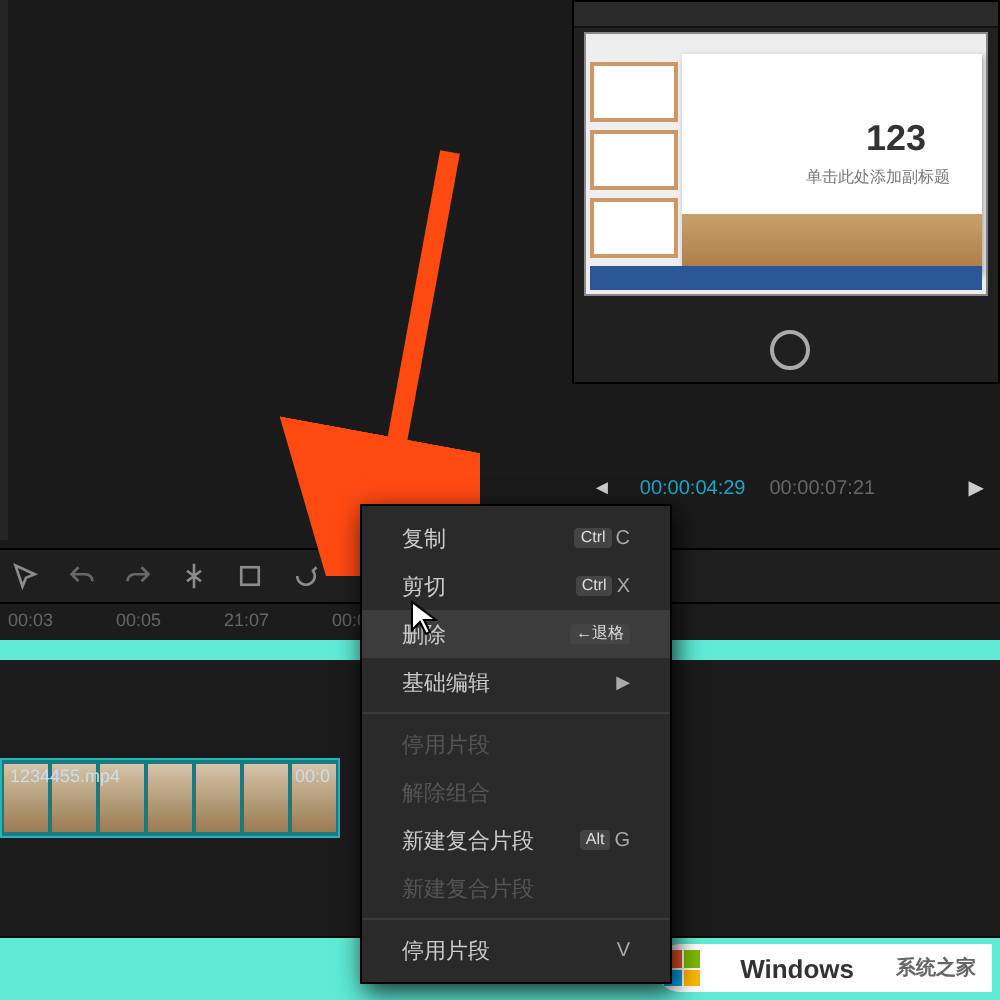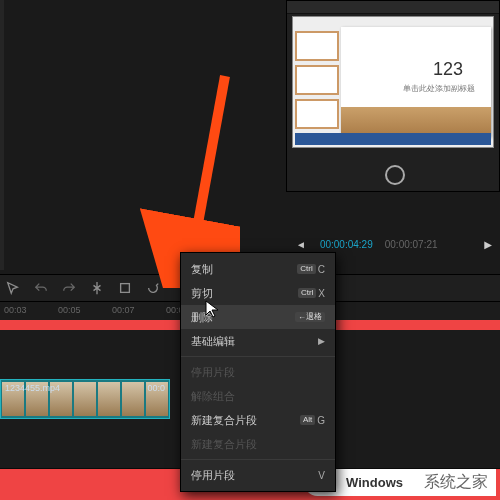--- a/index.html
+++ b/index.html
@@ -5,65 +5,65 @@
   html,body{margin:0;padding:0;width:500px;height:500px;background:#1a1a1a;font-family:"Microsoft YaHei",Arial,sans-serif;overflow:hidden;color:#ccc;font-size:11px}
   .app{position:relative;width:500px;height:500px}
   
   .preview{position:absolute;right:0;top:0;width:212px;height:190px;background:#202020;border:1px solid #000}
   .preview-bar{height:12px;background:#2a2a2a;border-bottom:1px solid #111}
   .preview-inner{position:absolute;left:6px;top:16px;width:200px;height:130px;background:#eee;box-shadow:0 0 0 1px #888}
   .ppt-left{position:absolute;left:2px;top:14px;width:40px;height:110px}
   .ppt-thumb{width:40px;height:26px;background:#fff;border:2px solid #c96;margin-bottom:4px}
   .ppt-main{position:absolute;left:48px;top:10px;width:150px;height:110px;background:#fff;box-shadow:1px 1px 3px rgba(0,0,0,.3)}
   .ppt-floor{position:absolute;bottom:0;left:0;width:100%;height:30px;background:linear-gradient(#caa06a,#a87a46)}
-  .ppt-num{position:absolute;right:28px;top:32px;font-size:18px;color:#333;font-weight:normal}
+  .ppt-num{position:absolute;right:28px;top:32px;font-size:18px;color:#333;font-weight:bold}
   .ppt-sub{position:absolute;right:16px;top:56px;font-size:8px;color:#777}
   .ppt-toolbar{position:absolute;bottom:2px;left:2px;width:196px;height:12px;background:#2b5797}
   .preview-record{position:absolute;left:50%;bottom:6px;width:16px;height:16px;margin-left:-8px;border:2px solid #aaa;border-radius:50%}
   
   .play-controls{position:absolute;right:0;top:232px;width:212px;height:24px;display:flex;align-items:center;color:#1aa4c8;font-size:10px}
   .tc{margin:0 6px;color:#1aa4c8}
   .tc.dim{color:#666}
   .play-btn{color:#ccc;margin:0 8px;cursor:pointer}
   
   .left-panel{position:absolute;left:0;top:0;width:4px;height:270px;background:#252525}
   
   .toolbar{position:absolute;left:0;top:274px;width:500px;height:28px;background:#1f1f1f;border-top:1px solid #000;border-bottom:1px solid #000;display:flex;align-items:center;padding-left:6px;gap:14px;box-sizing:border-box}
   .tb-icon{width:14px;height:14px;opacity:.7}
   .tb-icon svg{width:14px;height:14px;fill:none;stroke:#bbb;stroke-width:1.5}
   .undo svg{stroke:#888}
   
   .ruler{position:absolute;left:0;top:302px;width:500px;height:18px;background:#1c1c1c;border-bottom:1px solid #86efac;font-size:9px;color:#666}
   .ruler span{position:absolute;top:3px}
   
-  .tl-body{position:absolute;left:0;top:320px;width:500px;height:180px;background:#ef4444}
+  .tl-body{position:absolute;left:0;top:320px;width:500px;height:180px;background:#5eead4}
   .track{position:absolute;left:0;height:46px;width:500px;background:#1b1b1b;border-bottom:1px solid #0a0a0a}
   .clip{position:absolute;height:40px;top:3px;background:#1a7a82;border:1px solid #24b3bf;box-sizing:border-box;overflow:hidden}
   .clip .thumbs{display:flex;height:100%}
   .clip .th{flex:1;background:linear-gradient(#d4c4a8,#9a7b52);margin:2px 1px}
   .clip-label{position:absolute;left:4px;top:3px;font-size:9px;color:#cde}
   .clip-dur{position:absolute;right:4px;top:3px;font-size:9px;color:#cde}
   
   .ctx{position:absolute;left:180px;top:252px;width:154px;background:#2a2a2a;border:1px solid #000;box-shadow:2px 4px 12px rgba(0,0,0,.8);padding:4px 0;z-index:50}
-  .ctx-item{display:flex;align-items:center;justify-content:space-between;padding:3px 10px;font-size:11px;color:#ccc;cursor:pointer;min-height:18px}
+  .ctx-item{display:flex;align-items:center;justify-content:space-between;padding:3px 20px;font-size:11px;color:#ccc;cursor:pointer;min-height:18px}
   .ctx-item:hover,.ctx-item.hover{background:#3c3c3c}
   .ctx-item.disabled{color:#555;cursor:default}
   .ctx-sep{height:1px;background:#3a3a3a;margin:3px 0}
   .kbd{display:flex;gap:2px;align-items:center}
   .key{background:#444;color:#ddd;font-size:8px;padding:1px 3px;border-radius:2px;line-height:1}
   .ktxt{color:#aaa;font-size:10px}
   .sub-arrow{color:#aaa;font-size:9px}
   
   .arrow{position:absolute;left:130px;top:68px;width:110px;height:220px;z-index:40;pointer-events:none}
   .arrow svg{width:100%;height:100%}
   
   .wm{position:absolute;right:4px;bottom:4px;background:#fff;border-radius:14px 0 0 14px;padding:3px 8px 3px 4px;display:flex;align-items:center;gap:20px;font-size:13px;color:#333;font-weight:bold}
   .win{width:18px;height:18px;display:grid;grid-template:1fr 1fr/1fr 1fr;gap:1px}
   .win div:nth-child(1){background:#f25022}.win div:nth-child(2){background:#7fba00}.win div:nth-child(3){background:#00a4ef}.win div:nth-child(4){background:#ffb900}
-  .wm-sub{font-size:16px;font-weight:normal;color:#666;margin-left:1px}
+  .wm-sub{font-size:10px;font-weight:bold;color:#666;margin-left:1px}
   .cursor{position:absolute;left:205px;top:300px;z-index:60;pointer-events:none}
   .cursor svg{width:14px;height:18px}
 </style>
 </head>
 <body>
 
 <div class="app">
 
   <div class="left-panel"></div>
 
@@ -110,21 +110,21 @@
           <rect x="3" y="3" width="10" height="10"></rect>
         </svg></span>
     <span class="tb-icon"><svg viewBox="0 0 16 16">
           <path d="M3 8a5 5 0 109-3l2-2"></path>
         </svg></span>
   </div>
 
   <div class="ruler">
     <span style="left:4px">00:03</span>
     <span style="left:58px">00:05</span>
-    <span style="left:112px">00:07</span>
+    <span style="left:112px">21:07</span>
     <span style="left:166px">00:09</span>
   </div>
 
   <div class="tl-body">
     <div class="track" style="top:10px"></div>
     <div class="track" style="top:56px">
       <div class="clip" style="left:0;width:170px">
         <div class="thumbs">
           <div class="th"></div>
             <div class="th"></div>

